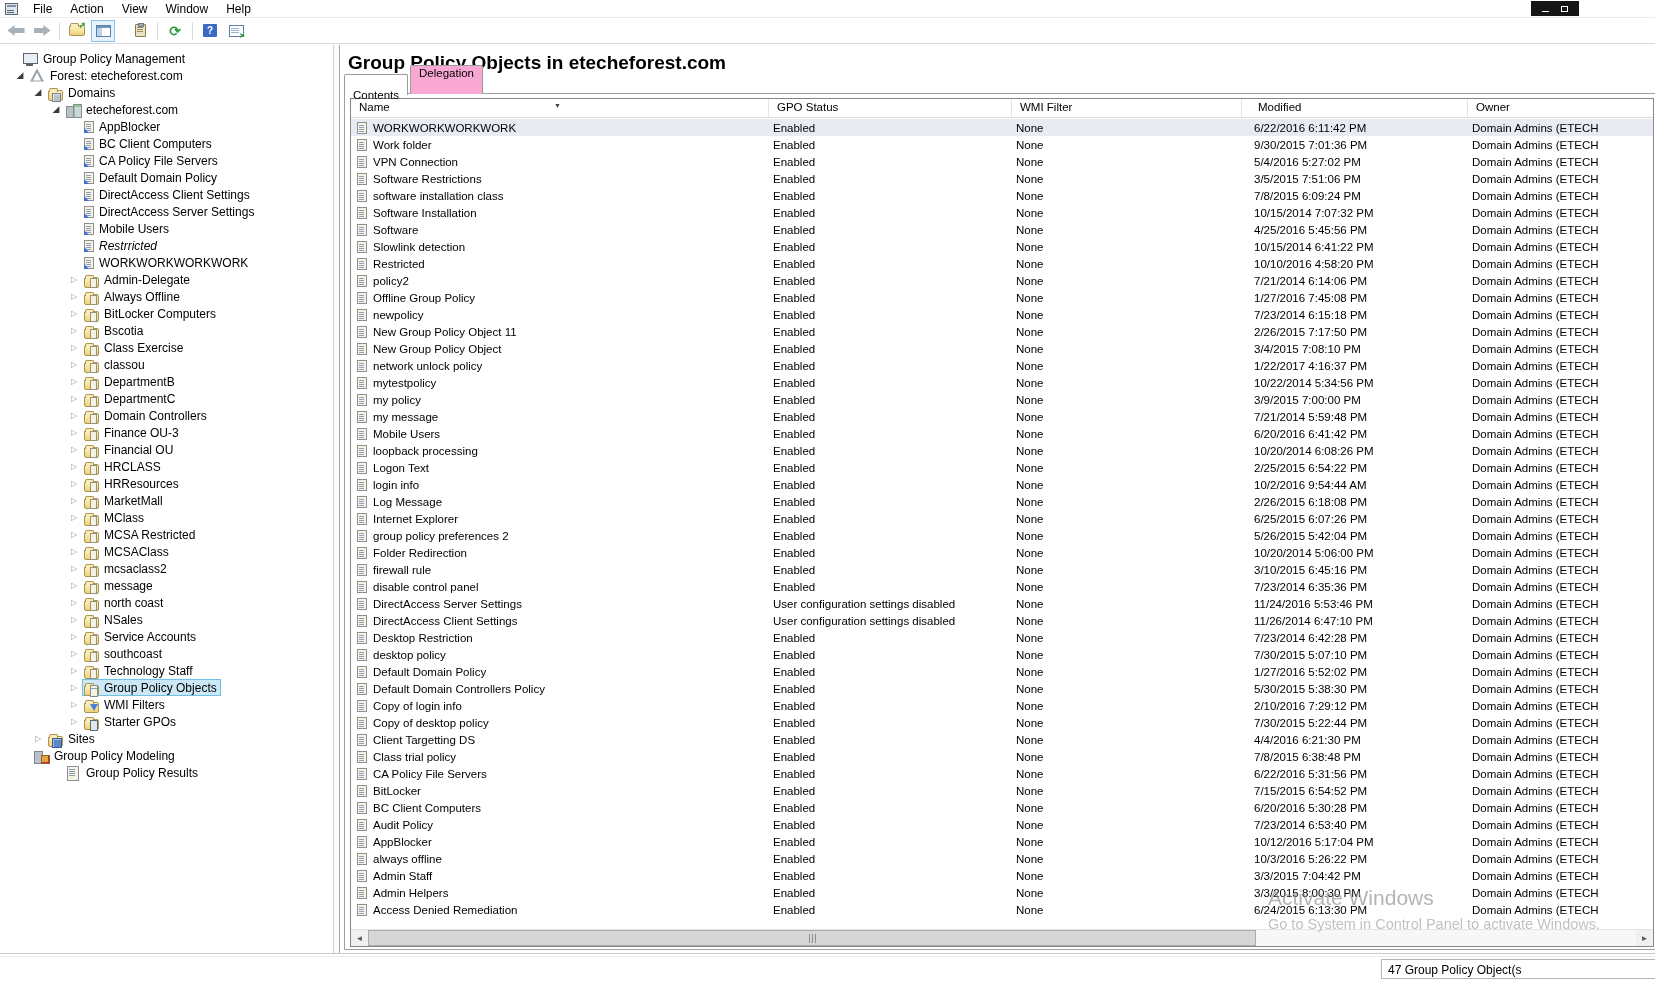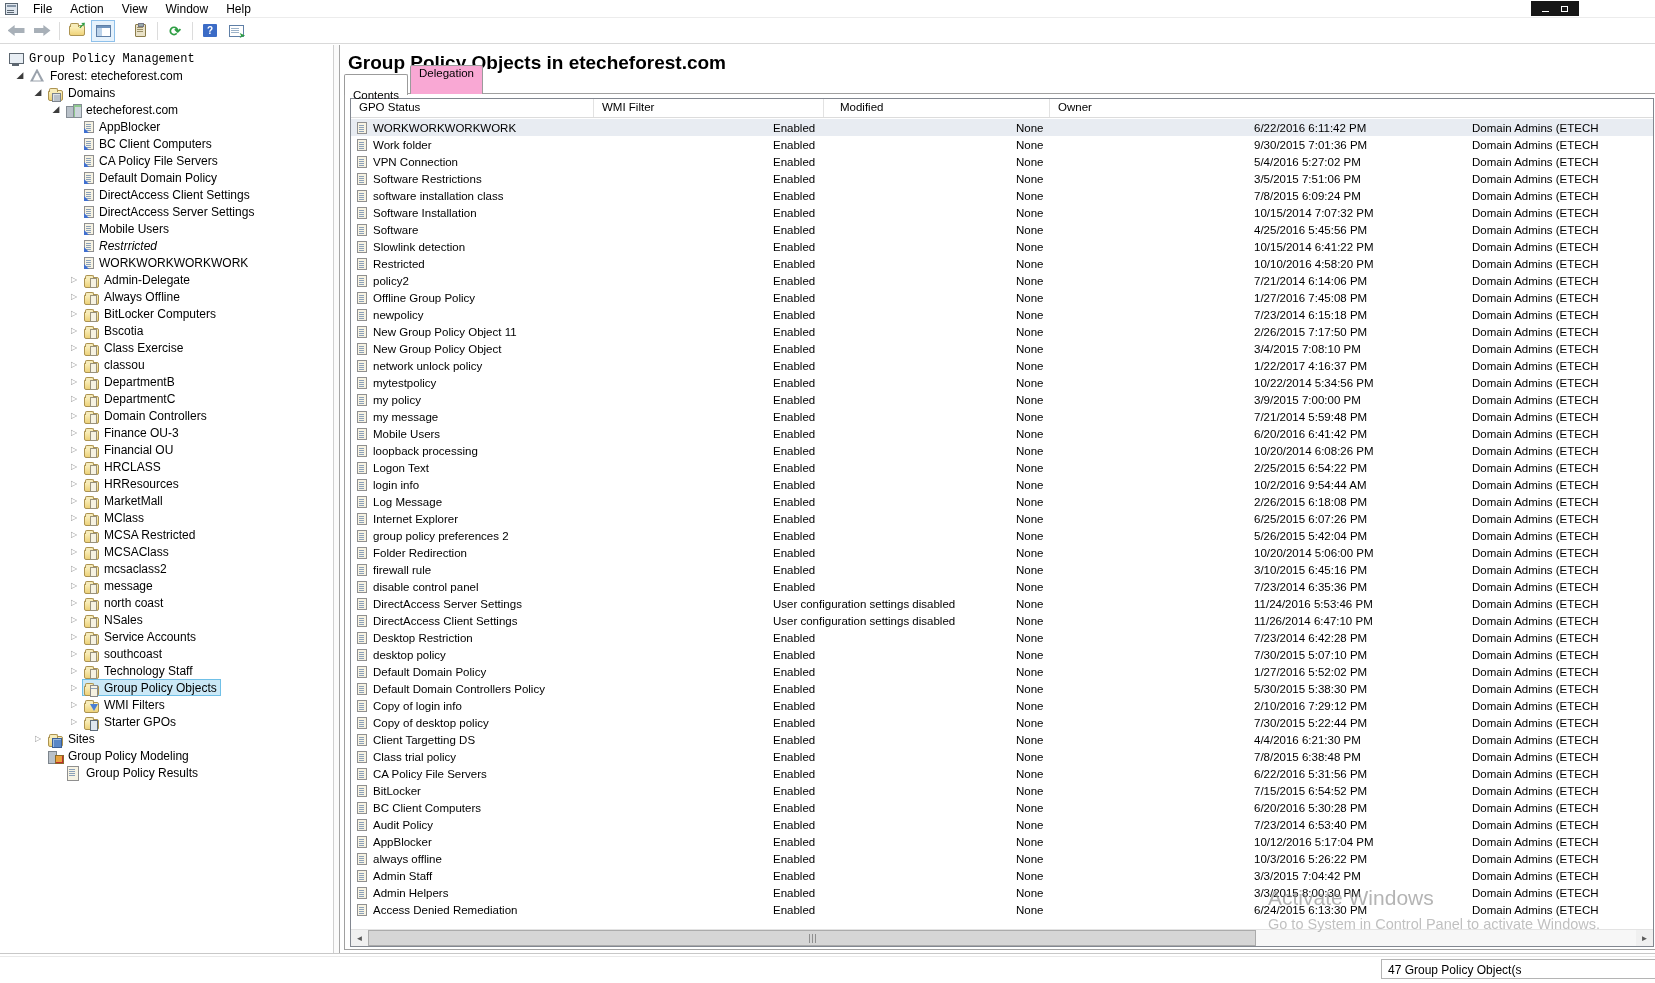--- a/index.html
+++ b/index.html
@@ -200,21 +200,21 @@
   <span class="tbtn">
       <span class="ico-help">?</span>
     </span>
   <span class="tbtn">
       <span class="ico-export"></span>
     </span>
 </div>
 
 <div class="main">
   <div class="tree-panel">
-      <div class="titem" style="padding-left: 7px; font-family: Liberation Mono, monospace;">
+      <div class="titem" style="padding-left: 21px;">
 
     <span class="thl">
       <span class="ticon t-console"></span>
       <span class="tlabel">Group Policy Management</span>
     </span>
   </div>
       <div class="titem" style="padding-left: 12px;">
     <span class="texp open">◢</span>
     <span class="thl">
       <span class="ticon t-forest"></span>
@@ -487,21 +487,21 @@
       <span class="tlabel">Starter GPOs</span>
     </span>
   </div>
       <div class="titem" style="padding-left: 30px;">
     <span class="texp">▷</span>
     <span class="thl">
       <span class="ticon t-sites-folder"></span>
       <span class="tlabel">Sites</span>
     </span>
   </div>
-      <div class="titem" style="padding-left: 30px;">
+      <div class="titem" style="padding-left: 16px;">
     <span class="texp"></span>
     <span class="thl">
       <span class="ticon t-modeling"></span>
       <span class="tlabel">Group Policy Modeling</span>
     </span>
   </div>
       <div class="titem" style="padding-left: 48px;">
     <span class="texp"></span>
     <span class="thl">
       <span class="ticon t-results"></span>
@@ -513,20 +513,24 @@
 
   <div class="content-panel">
     <div class="content-title">Group Policy Objects in etecheforest.com</div>
     <div class="tabs">
       <span class="tab active">Contents</span>
       <span class="tab">Delegation</span>
     </div>
     <div class="tabpane">
       <div class="listview">
         <div class="lv-header">
+          <span class="hcell c-name">
+            <span>Name</span>
+            <span class="sort-glyph">▼</span>
+          </span>
           <span class="hcell c-status">GPO Status</span>
           <span class="hcell c-wmi">WMI Filter</span>
           <span class="hcell c-mod">Modified</span>
           <span class="hcell c-owner">Owner</span>
         </div>
         <div class="lv-rows">
             <div class="lrow rowsel">
     <span class="cell c-name">
       <span class="rico"></span>
       <span class="txt">WORKWORKWORKWORK</span>

